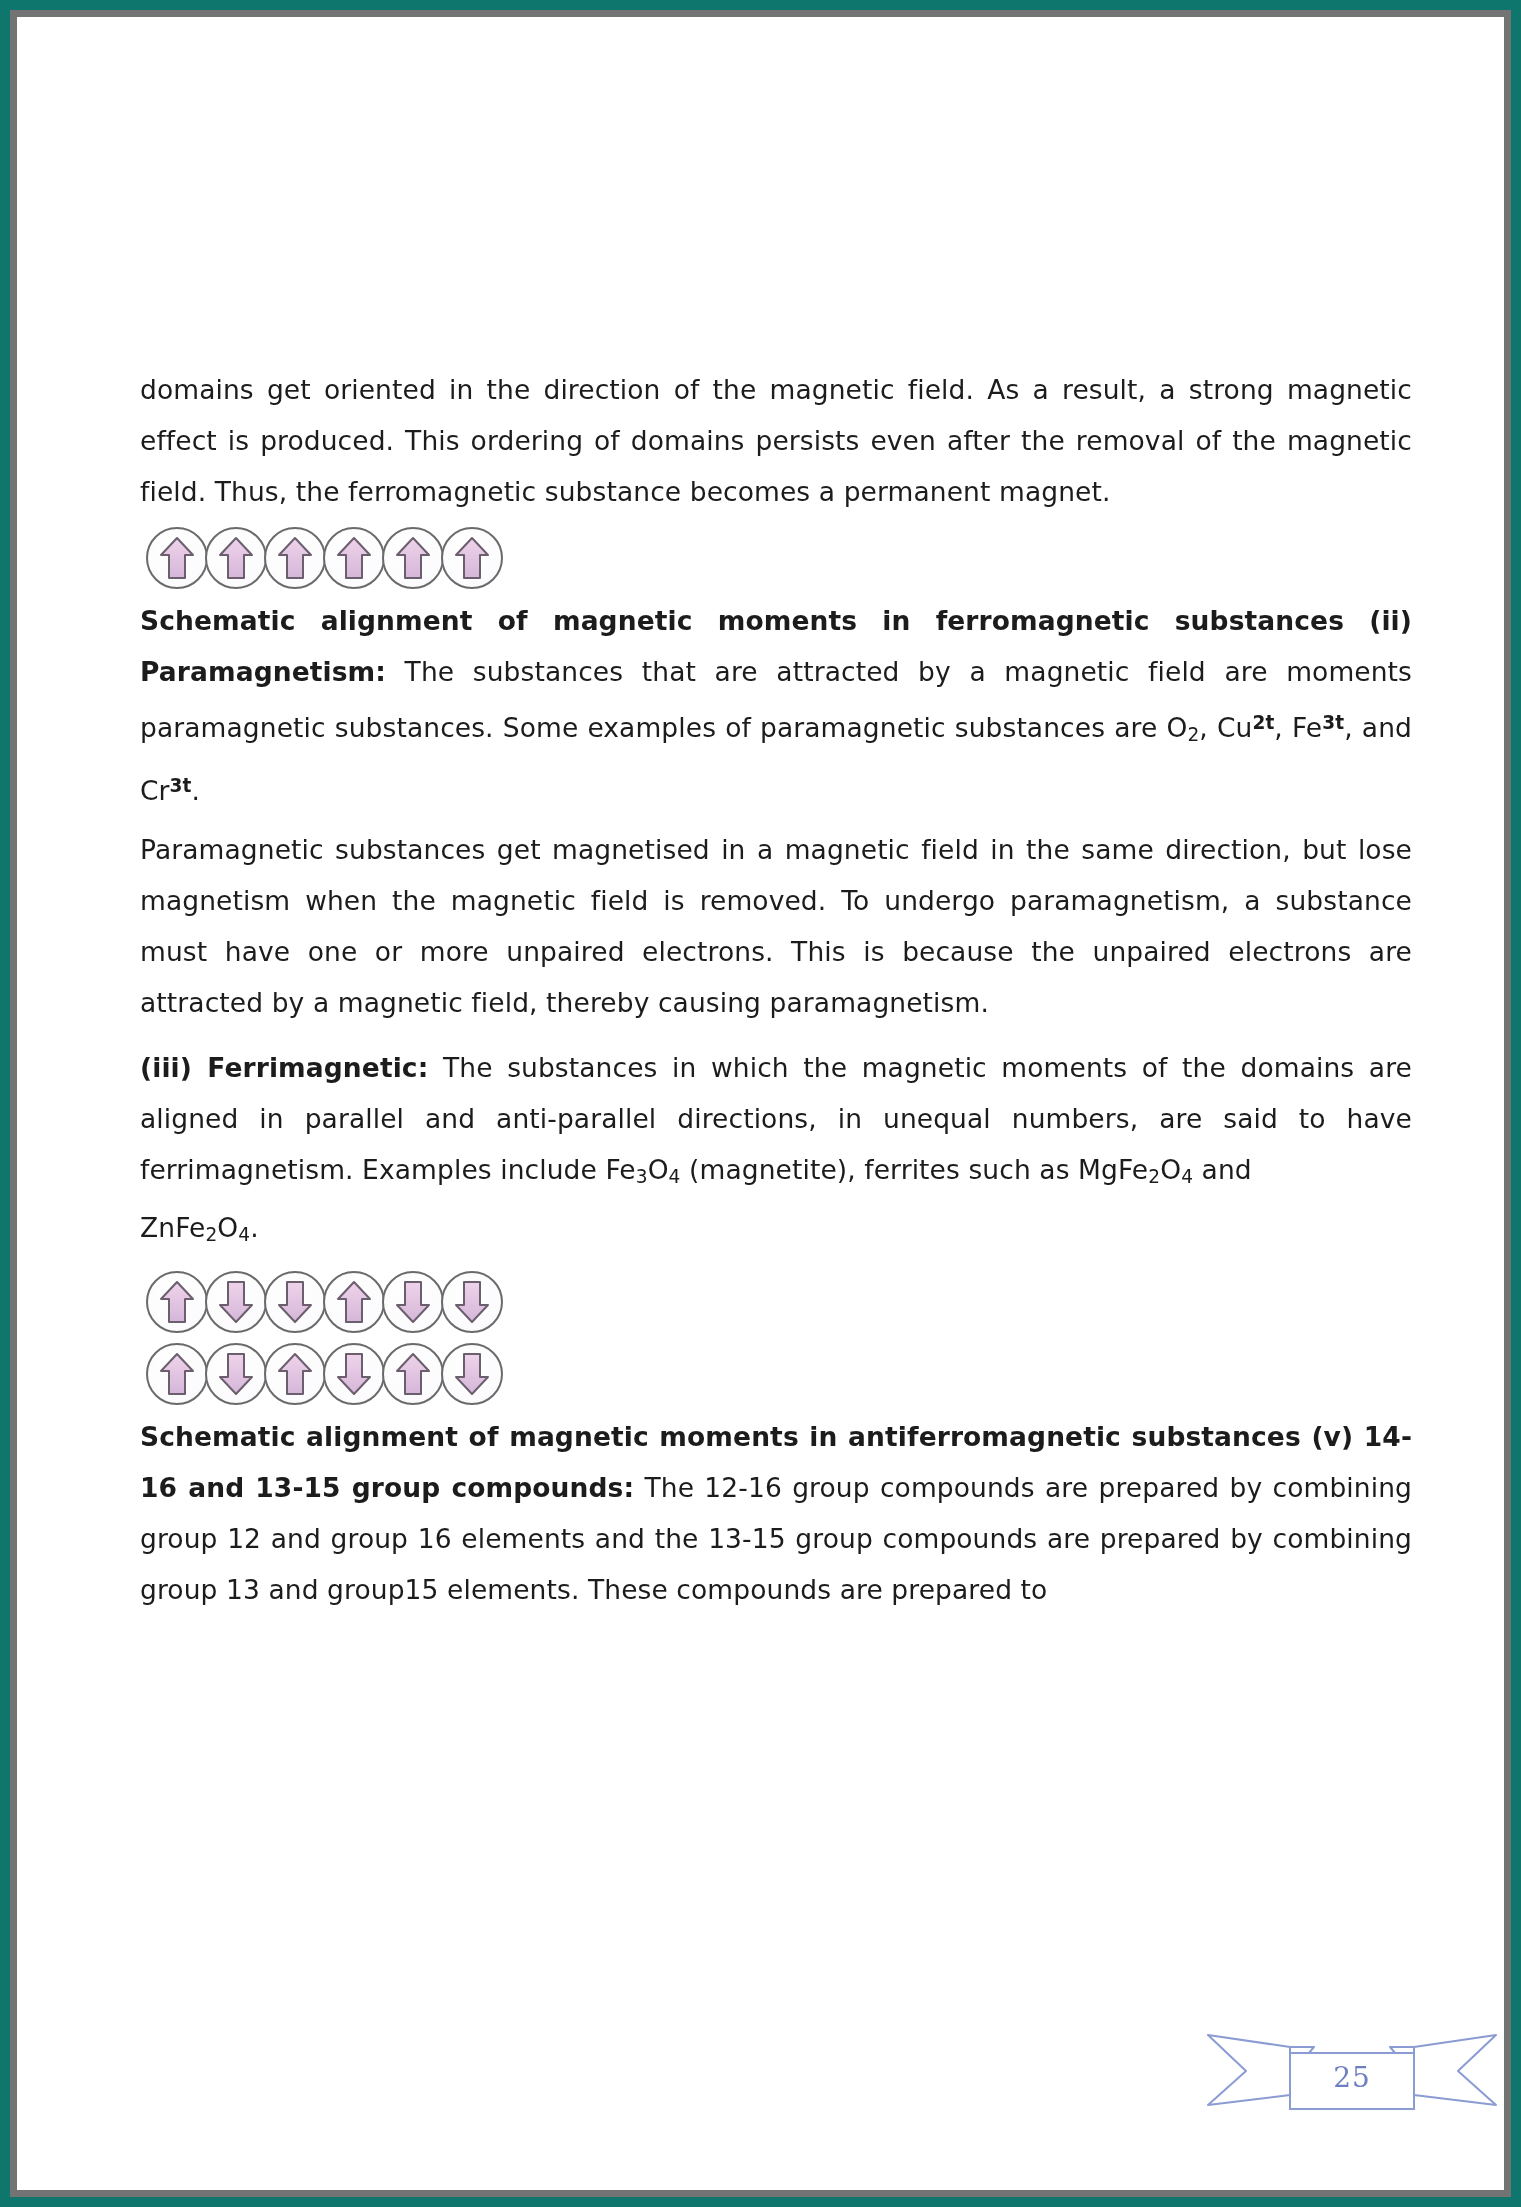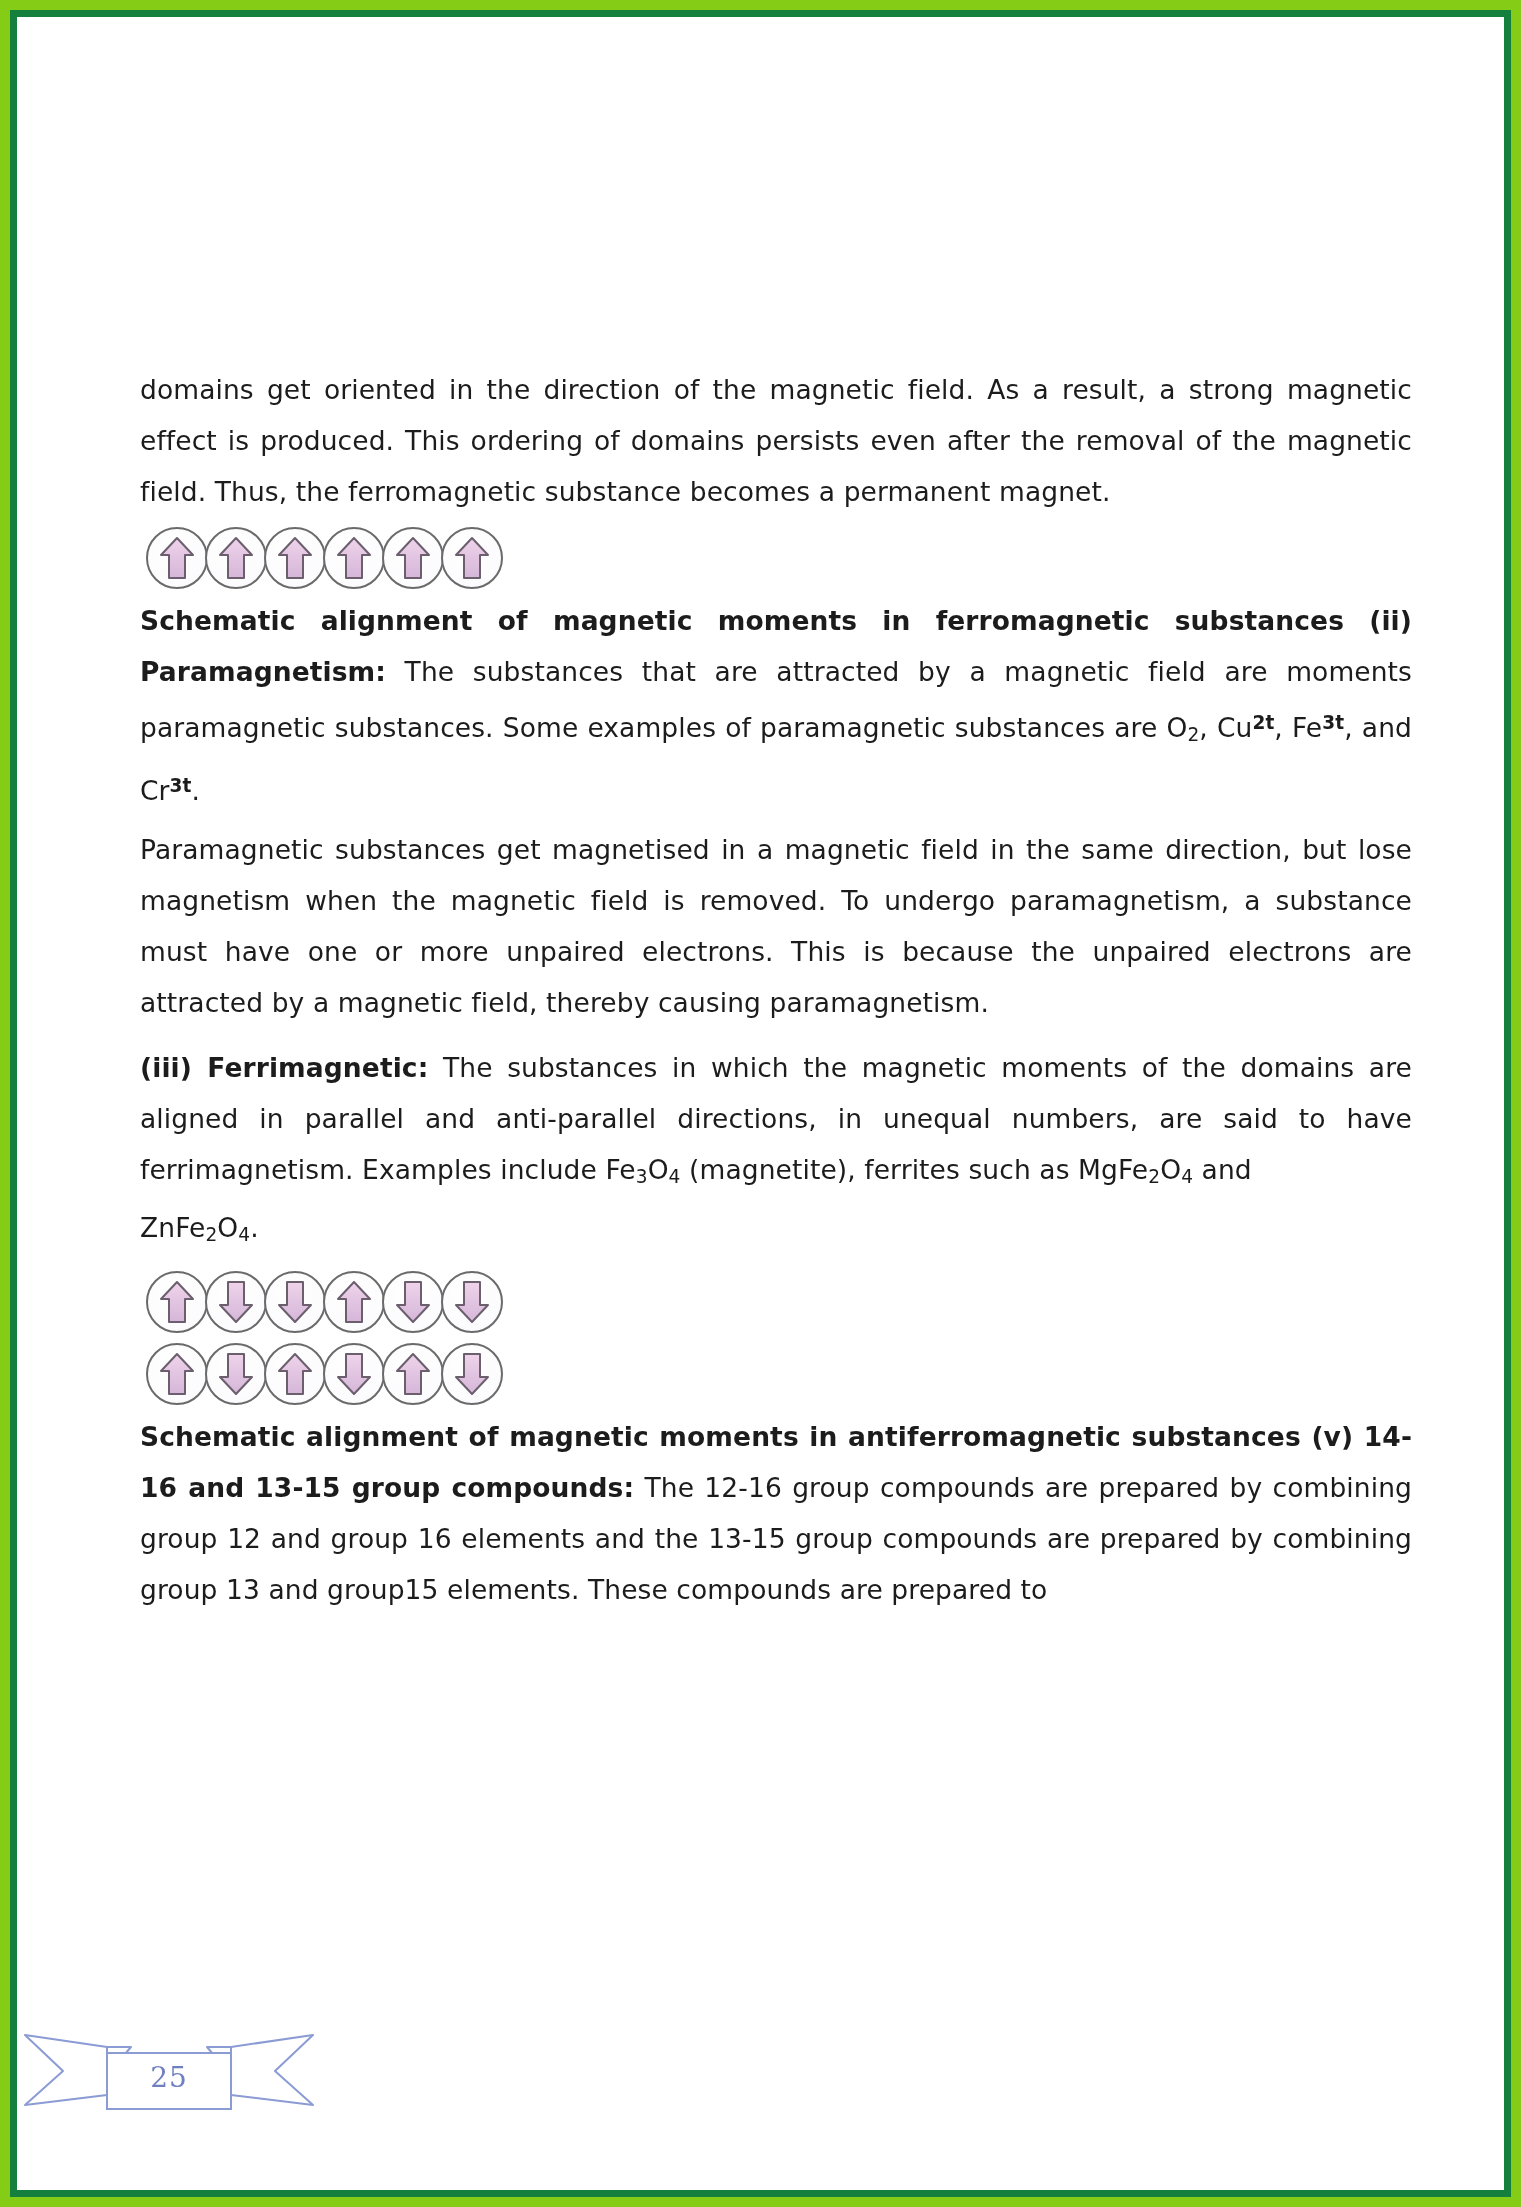--- a/index.html
+++ b/index.html
@@ -5,22 +5,22 @@
   html, body {
     margin: 0;
     padding: 0;
     background: #ffffff;
   }
   .page {
     position: relative;
     width: 1521px;
     height: 2207px;
     box-sizing: border-box;
-    background: #15803d;
-    border: 10px solid #84cc16;
+    background: #737373;
+    border: 10px solid #0f766e;
     overflow: hidden;
     font-family: "DejaVu Sans", sans-serif;
   }
   .page-inner {
     position: absolute;
     inset: 7px;
     border: 2px solid #ffffff;
     background: #ffffff;
     box-sizing: border-box;
   }
@@ -79,21 +79,21 @@
     display: block;
   }
 
   
   .ribbon-wrap {
     position: absolute;
     left: 0;
     right: 0;
     top: 1990px;
     display: flex;
-    justify-content: flex-start;
+    justify-content: flex-end;
   }
   .ribbon {
     position: relative;
     width: 300px;
     height: 110px;
   }
   .page-num {
     position: absolute;
     left: 0;
     right: 0;

